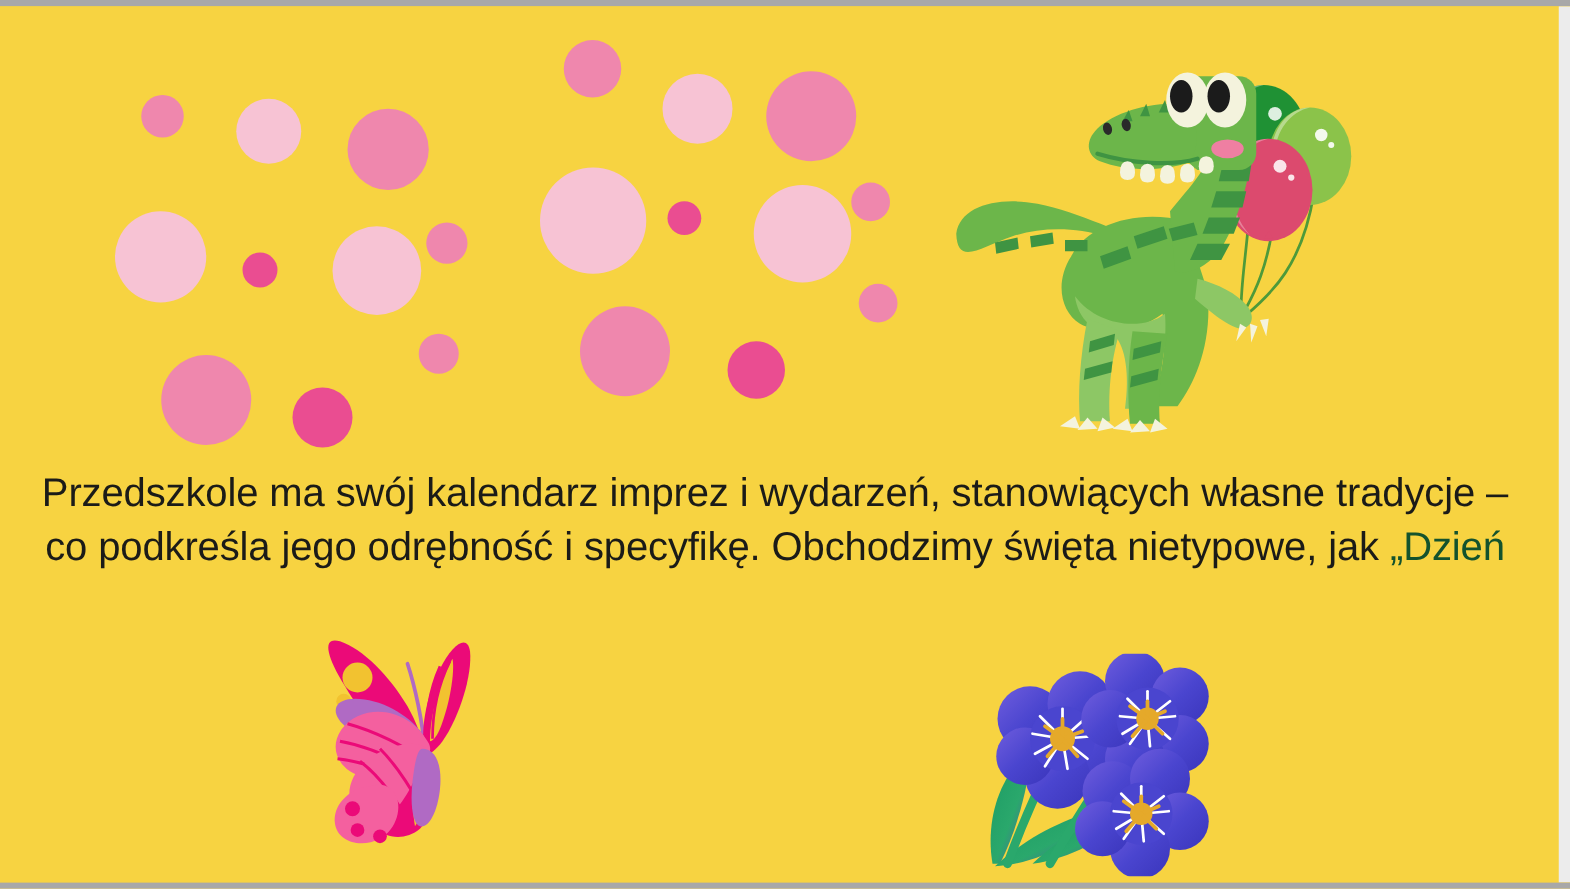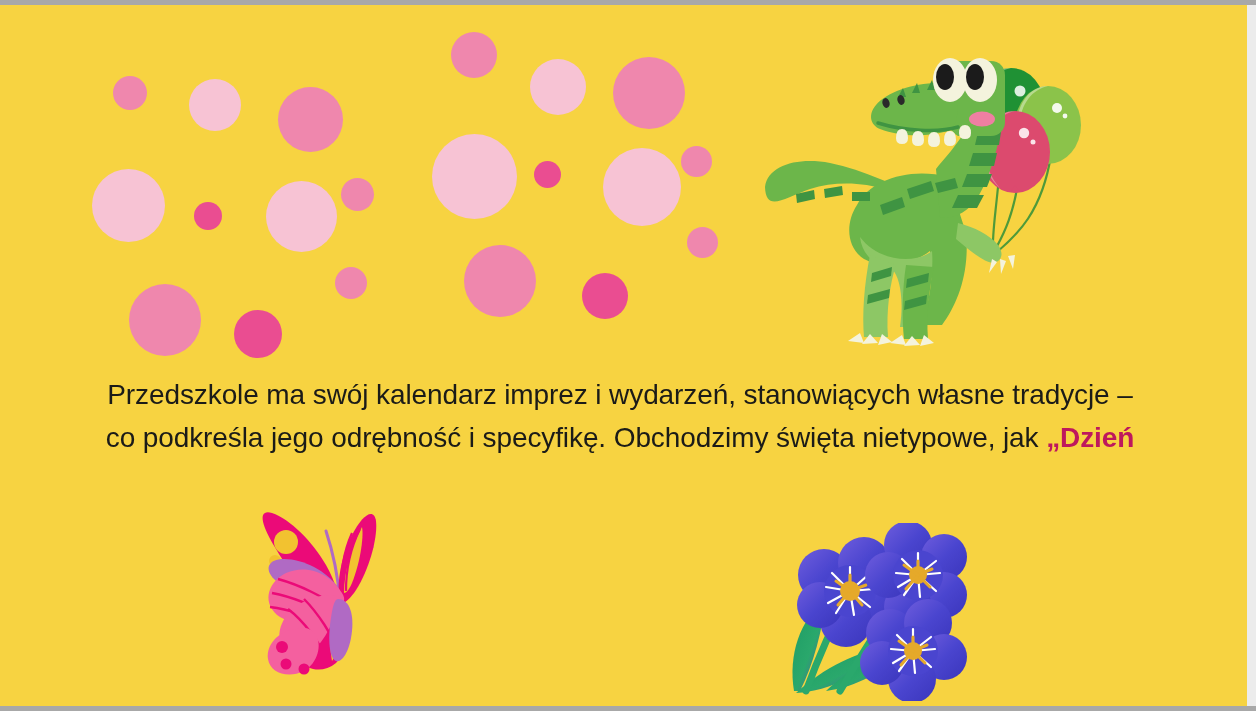--- a/index.html
+++ b/index.html
@@ -43,29 +43,29 @@
     border-radius: 50%;
   }
 
   
   #textblock {
     position: absolute;
     left: 0;
     top: 368px;
     width: 1240px;
     text-align: center;
-    font-size: 28px;
+    font-size: 32px;
     line-height: 43px;
     color: #1b1b18;
     letter-spacing: -0.1px;
     font-family: "Liberation Sans", sans-serif;
   }
   #textblock .red {
-    color: #be185d;
-    font-weight: bold;
+    color: #14532d;
+    font-weight: normal;
   }
   .tline { white-space: nowrap; }
   #line3 { letter-spacing: 0.1px; }
 
   
   .art { position: absolute; }
   #dino-art   { left: 752px; top: 32px;  width: 330px; height: 326px; }
   #butterfly-art { left: 212px; top: 496px; width: 188px; height: 180px; }
   #flowers-art{ left: 782px; top: 518px; width: 186px; height: 178px; }
 </style>

